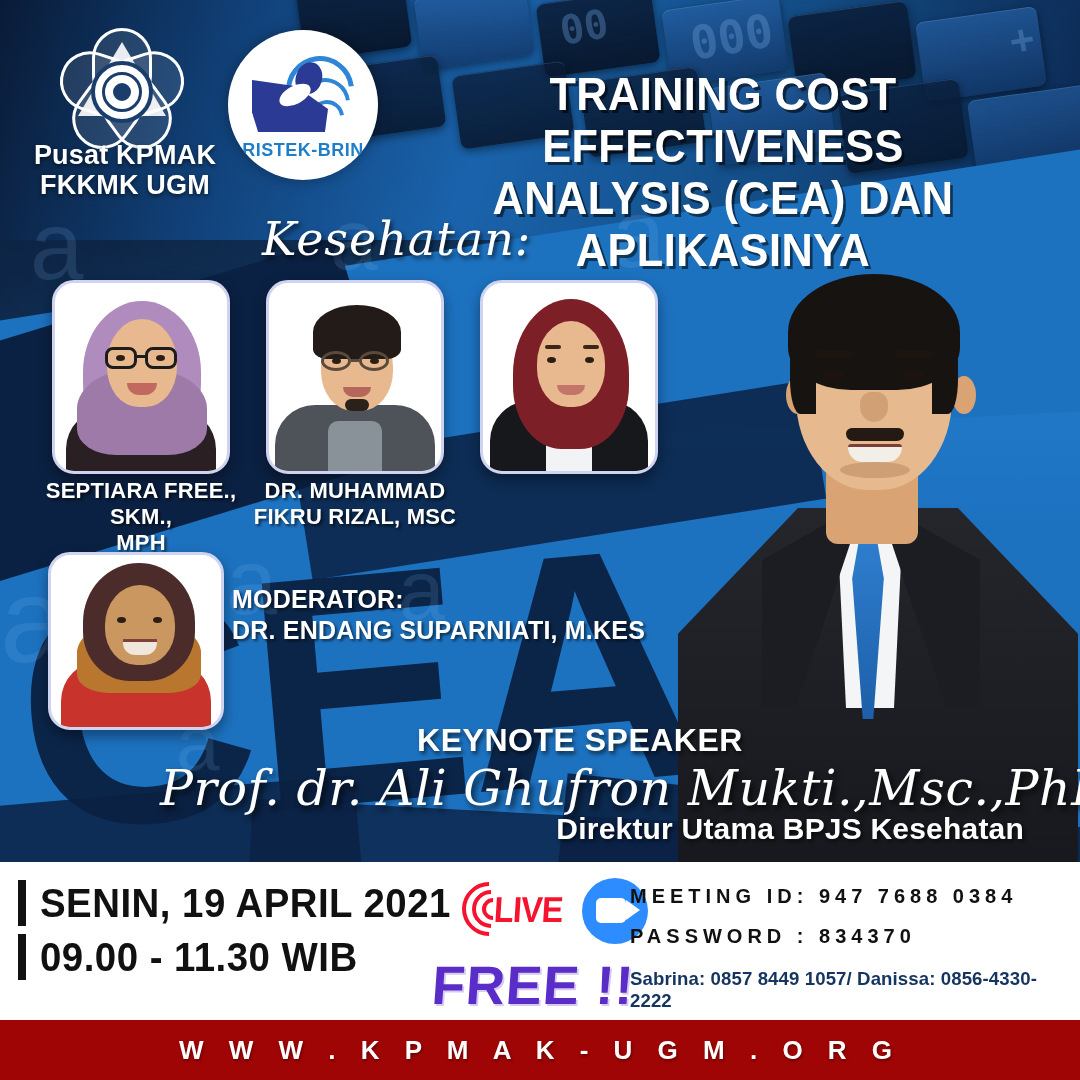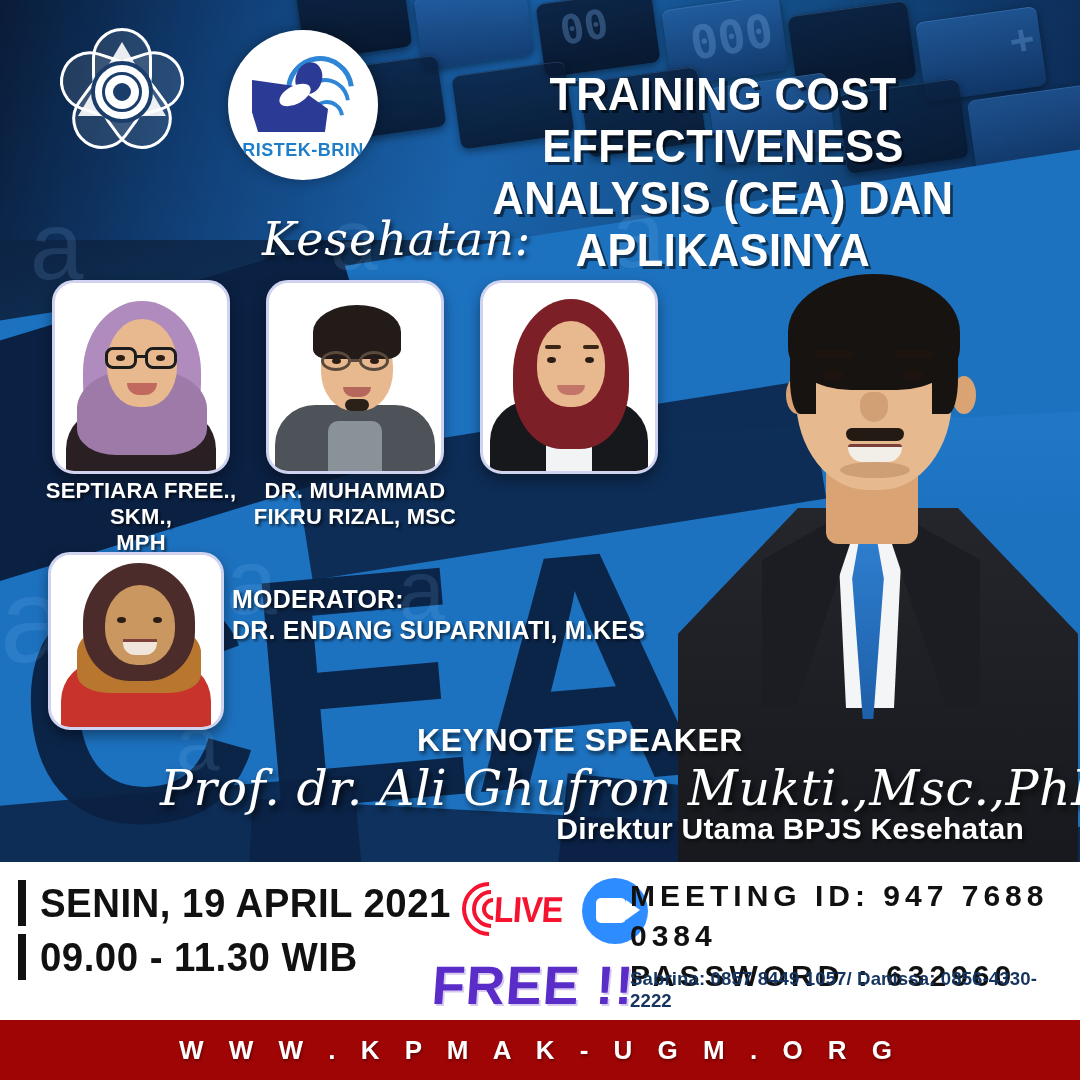--- a/index.html
+++ b/index.html
@@ -181,21 +181,21 @@
   .zoom-cam { position:absolute; left:14px; top:20px; width:30px; height:25px;
     background:#fff; border-radius:5px; }
   .zoom-tri { position:absolute; left:44px; top:22px; width:0; height:0;
     border-top:10px solid transparent; border-bottom:10px solid transparent; border-left:14px solid #fff; }
 
   .free-text { position:absolute; left:432px; top:92px; color:#5a2cc8; font-weight:700;
     font-size:54px; letter-spacing:1px; transform:skewX(-4deg);
     text-shadow:2px 2px 0 rgba(90,44,200,.25); }
 
   .meet { position:absolute; left:630px; top:14px; }
-  .meet-line { color:#111; font-weight:700; font-size:30px; letter-spacing:5px;
+  .meet-line { color:#111; font-weight:700; font-size:20px; letter-spacing:5px;
     line-height:40px; font-family:"Liberation Sans", sans-serif; }
   .contacts { position:absolute; left:630px; top:106px; color:#15345f; font-weight:700;
     font-size:19px; letter-spacing:.1px; transform:scaleX(.98); transform-origin:left center; }
 
   
   .footer { position:absolute; left:0; top:1020px; width:1080px; height:60px; background:#a00505; }
   .footer-text { position:absolute; inset:0; display:flex; align-items:center; justify-content:center;
     color:#fff; font-weight:700; font-size:26px; letter-spacing:9px;
     text-shadow:1px 2px 3px rgba(0,0,0,.35); }
 </style>
@@ -250,20 +250,24 @@
       <div class="petal" style="transform:rotate(0deg);"></div>
       <div class="petal" style="transform:rotate(72deg);"></div>
       <div class="petal" style="transform:rotate(144deg);"></div>
       <div class="petal" style="transform:rotate(216deg);"></div>
       <div class="petal" style="transform:rotate(288deg);"></div>
     </div>
     <div class="ugm-star"></div>
     <div class="ugm-ring"></div>
     <div class="ugm-ring2"></div>
     <div class="ugm-ring3"></div>
+  </div>
+  <div class="ugm-caption">
+    <div>Pusat KPMAK</div>
+    <div>FKKMK UGM</div>
   </div>
 
   <div class="ristek">
     <div class="ristek-glyph">
       <div class="rk-swoosh rk-s1"></div>
       <div class="rk-swoosh rk-s2"></div>
       <div class="rk-swoosh rk-s3"></div>
       <div class="rk-body"></div>
       <div class="rk-head"></div>
       <div class="rk-cut"></div>
@@ -399,21 +403,21 @@
       <div class="zoom-ic">
         <div class="zoom-cam"></div>
         <div class="zoom-tri"></div>
       </div>
     </div>
 
     <div class="free-text">FREE !!</div>
 
     <div class="meet">
       <div class="meet-line">MEETING ID: 947 7688 0384</div>
-      <div class="meet-line">PASSWORD : 632960</div>
+      <div class="meet-line">PASSWORD : 834370</div>
     </div>
     <div class="contacts">Sabrina: 0857 8449 1057/ Danissa: 0856-4330-2222</div>
   </div>
 
   <div class="footer">
     <div class="footer-text">W W W . K P M A K - U G M . O R G</div>
   </div>
 
 </div>
 

